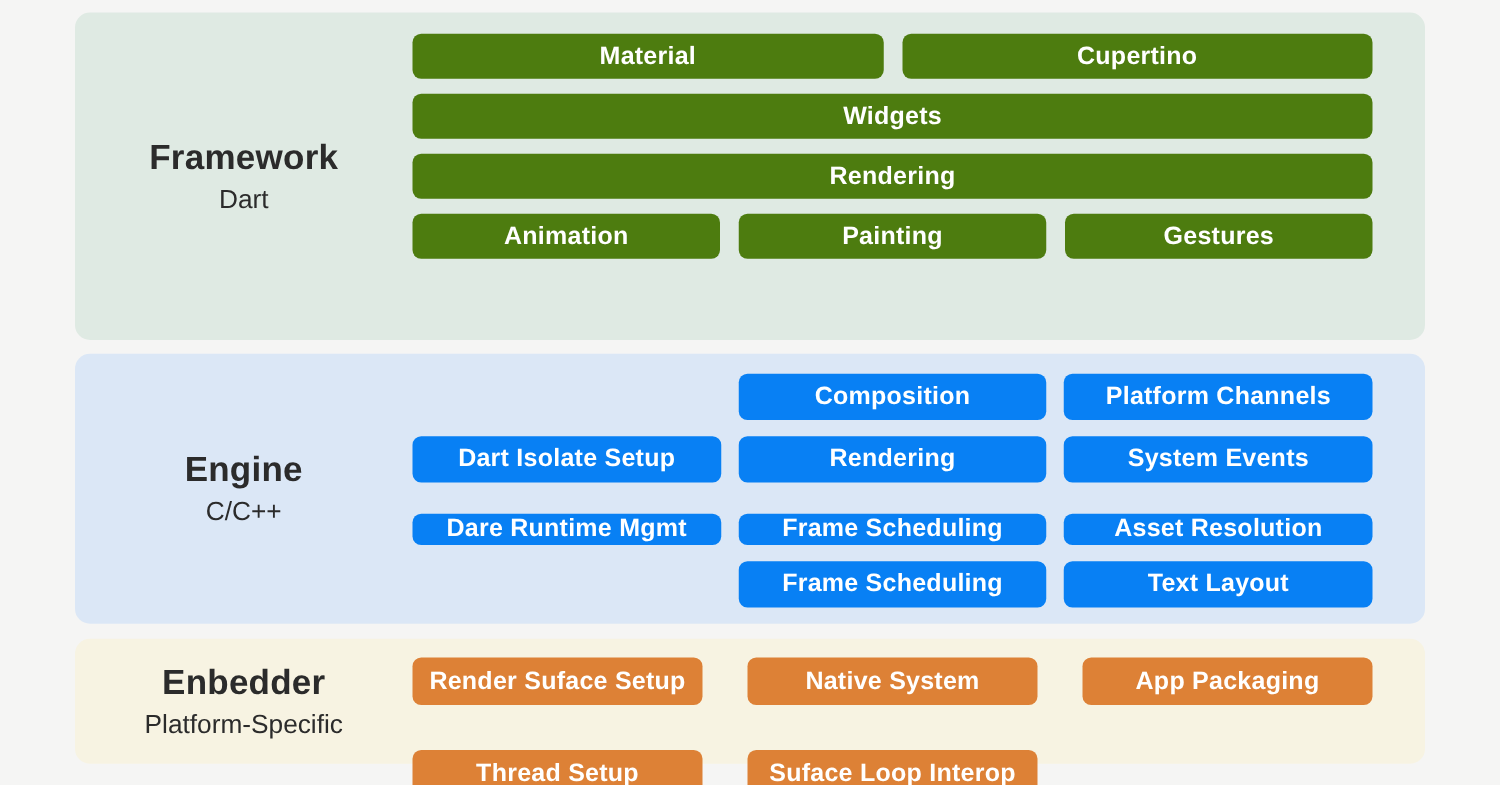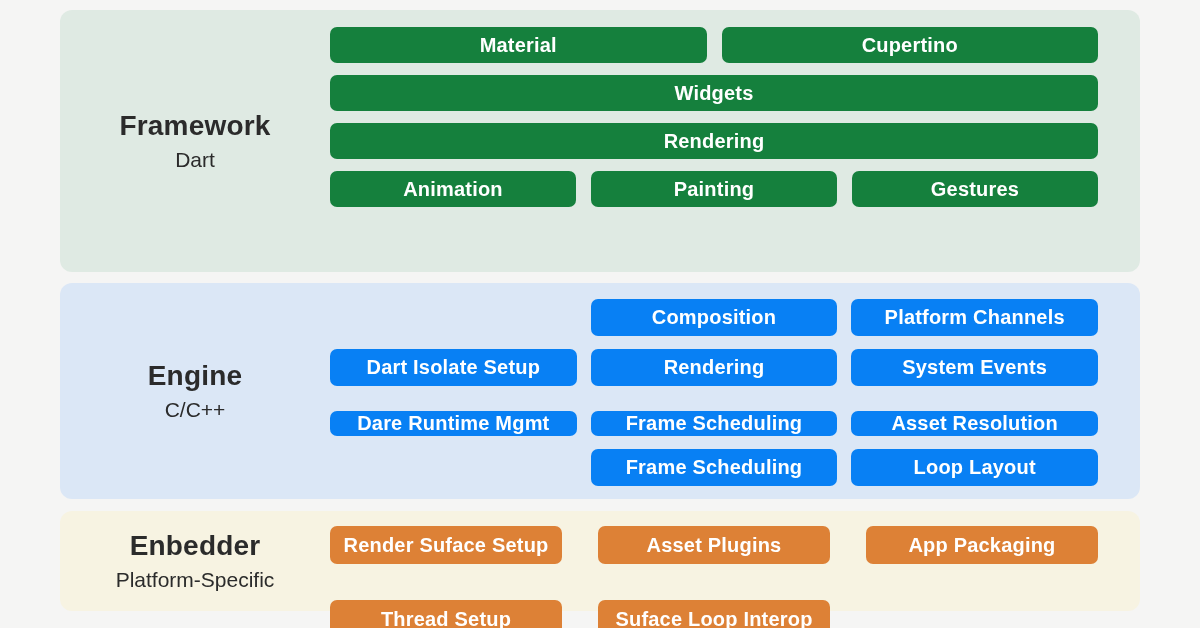--- a/index.html
+++ b/index.html
@@ -46,21 +46,21 @@
     grid-template-columns: repeat(3, 1fr);
     grid-auto-rows: 38px;
     column-gap: 14px; row-gap: 12px; gap: 36px;
   }
 
   .block {
     display: flex; align-items: center; justify-content: center;
     color: #ffffff; font-size: 20px; font-weight: 700; letter-spacing: 0.2px;
     border-radius: 7px; white-space: nowrap;
   }
-  .green  { background: #15803d; }
+  .green  { background: #4d7c0f; }
   .blue   { background: #0880f4; }
   .orange { background: #dd8136; }
 
   .s2 { grid-column: span 2; }
   .s3 { grid-column: span 3; }
   .s6 { grid-column: span 6; }
 
   .r1 { grid-row: 1; } .r2 { grid-row: 2; } .r3 { grid-row: 3; margin-top: 12px; } .r4 { grid-row: 4; }
   .c1 { grid-column: 1; text-align: center; } .c2 { grid-column: 2; } .c3 { grid-column: 3; text-align: right; }
 </style>
@@ -93,31 +93,31 @@
     <div class="grid-wrap grid-engine">
       <div class="block blue r1 c2">Composition</div>
       <div class="block blue r1 c3">Platform Channels</div>
       <div class="block blue r2 c1">Dart Isolate Setup</div>
       <div class="block blue r2 c2">Rendering</div>
       <div class="block blue r2 c3">System Events</div>
       <div class="block blue r3 c1">Dare Runtime Mgmt</div>
       <div class="block blue r3 c2">Frame Scheduling</div>
       <div class="block blue r3 c3">Asset Resolution</div>
       <div class="block blue r4 c2">Frame Scheduling</div>
-      <div class="block blue r4 c3">Loop Layout</div>
+      <div class="block blue r4 c3">Text Layout</div>
     </div>
   </section>
 
   <section class="panel panel-embedder">
     <div class="layer-label">
       <div class="layer-title">Enbedder</div>
       <div class="layer-subtitle">Platform-Specific</div>
     </div>
     <div class="grid-wrap grid-embedder">
       <div class="block orange r1 c1">Render Suface Setup</div>
-      <div class="block orange r1 c2">Asset Plugins</div>
+      <div class="block orange r1 c2">Native System</div>
       <div class="block orange r1 c3">App Packaging</div>
       <div class="block orange r2 c1">Thread Setup</div>
       <div class="block orange r2 c2">Suface Loop Interop</div>
     </div>
   </section>
 
 </div>
 
 </body></html>

